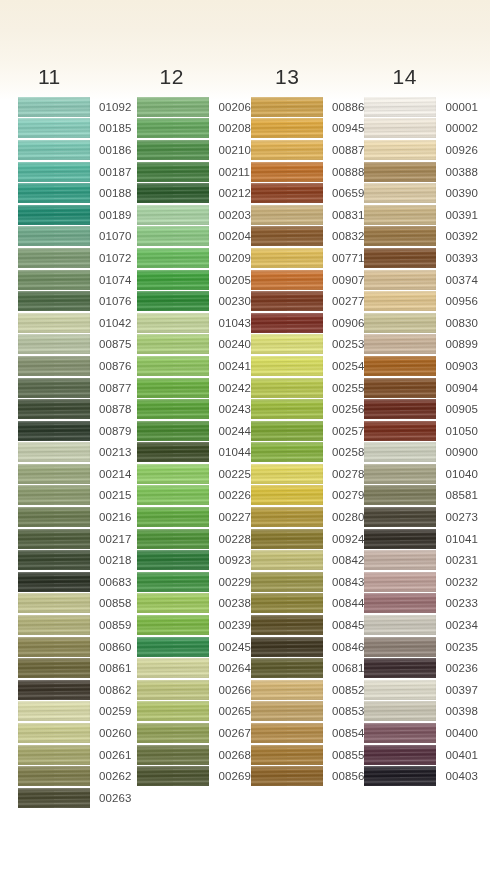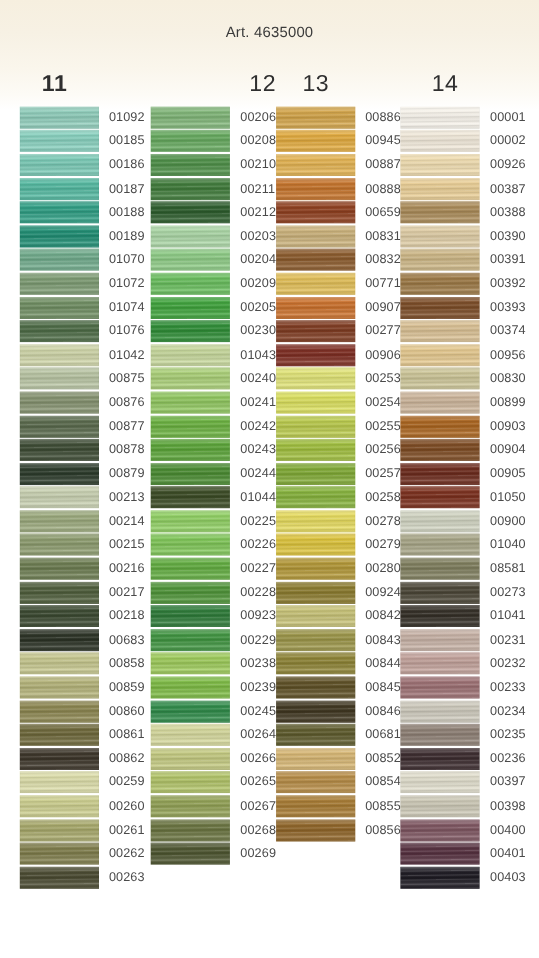--- a/index.html
+++ b/index.html
@@ -112,36 +112,35 @@
     z-index: 1;
   }
   .code {
     font-size: 11.5px;
     color: #4a4a4a;
     padding-left: 9px;
     white-space: nowrap;
     letter-spacing: 0.1px;
   }
   .col-11 { margin-left: 18px; }
-  .col-11 .col-head { margin-left: 20px; font-weight: bold; }
+  .col-11 .col-head { margin-left: 20px; }
   .col-12 { margin-left: 6px; }
-  .col-12 .col-head { margin-left: 22px; text-align: right; }
+  .col-12 .col-head { margin-left: 22px; }
   .col-13 { margin-left: 0px; }
   .col-13 .col-head { margin-left: 24px; }
   .col-14 { margin-left: 0px; }
   .col-14 .col-head { margin-left: 28px; }
 </style>
 </head>
 <body>
 
 <div id="sheet">
 
   <div id="paper-top"></div>
 
-  <div id="art-header">Art. 4635000</div>
 
   <div id="columns">
 
     <div class="column col-11">
       <div class="col-head">11</div>
       <div class="swatch-list">
           <div class="swatch-row">
             <div class="swatch" style="background-color: rgb(142, 203, 185);"></div>
             <div class="code">01092</div>
           </div>
@@ -519,20 +518,24 @@
           </div>
           <div class="swatch-row">
             <div class="swatch" style="background-color: rgb(93, 90, 44);"></div>
             <div class="code">00681</div>
           </div>
           <div class="swatch-row">
             <div class="swatch" style="background-color: rgb(213, 181, 115);"></div>
             <div class="code">00852</div>
           </div>
           <div class="swatch-row">
+            <div class="swatch" style="background-color: rgb(193, 161, 99);"></div>
+            <div class="code">00853</div>
+          </div>
+          <div class="swatch-row">
             <div class="swatch" style="background-color: rgb(182, 140, 71);"></div>
             <div class="code">00854</div>
           </div>
           <div class="swatch-row">
             <div class="swatch" style="background-color: rgb(166, 122, 51);"></div>
             <div class="code">00855</div>
           </div>
           <div class="swatch-row">
             <div class="swatch" style="background-color: rgb(142, 100, 40);"></div>
             <div class="code">00856</div>
@@ -549,24 +552,20 @@
           </div>
           <div class="swatch-row">
             <div class="swatch" style="background-color: rgb(240, 232, 217);"></div>
             <div class="code">00002</div>
           </div>
           <div class="swatch-row">
             <div class="swatch" style="background-color: rgb(239, 220, 176);"></div>
             <div class="code">00926</div>
           </div>
           <div class="swatch-row">
-            <div class="swatch" style="background-color: rgb(232, 205, 149);"></div>
-            <div class="code">00387</div>
-          </div>
-          <div class="swatch-row">
             <div class="swatch" style="background-color: rgb(169, 138, 88);"></div>
             <div class="code">00388</div>
           </div>
           <div class="swatch-row">
             <div class="swatch" style="background-color: rgb(221, 203, 164);"></div>
             <div class="code">00390</div>
           </div>
           <div class="swatch-row">
             <div class="swatch" style="background-color: rgb(203, 181, 133);"></div>
             <div class="code">00391</div>

